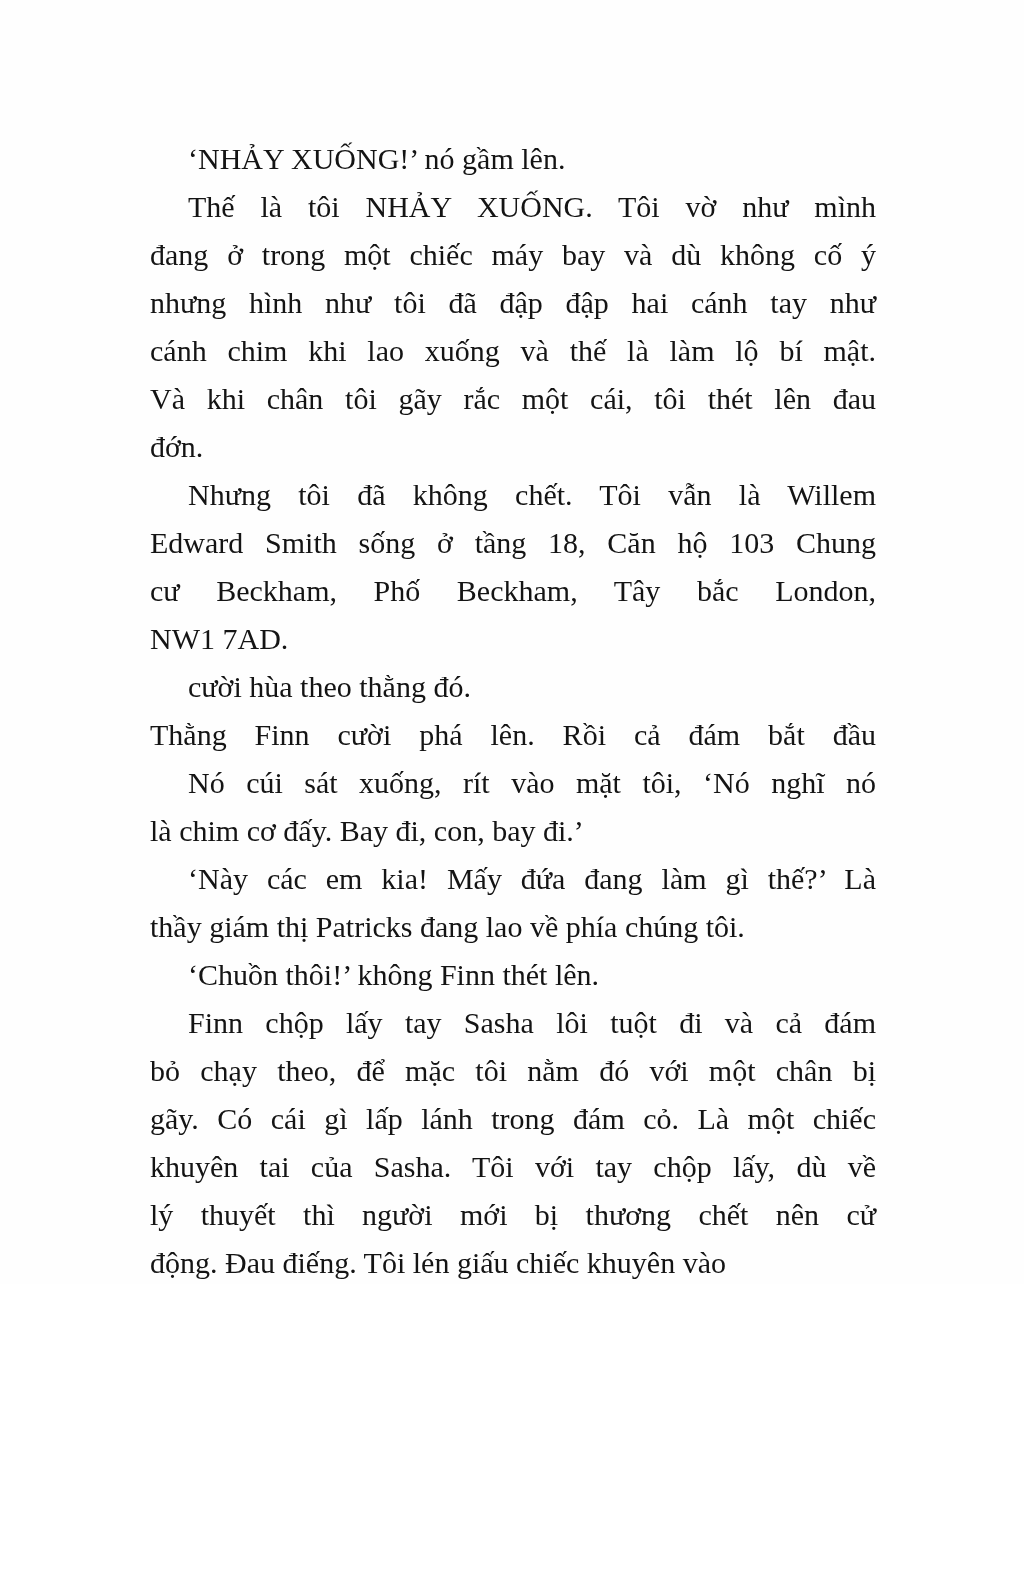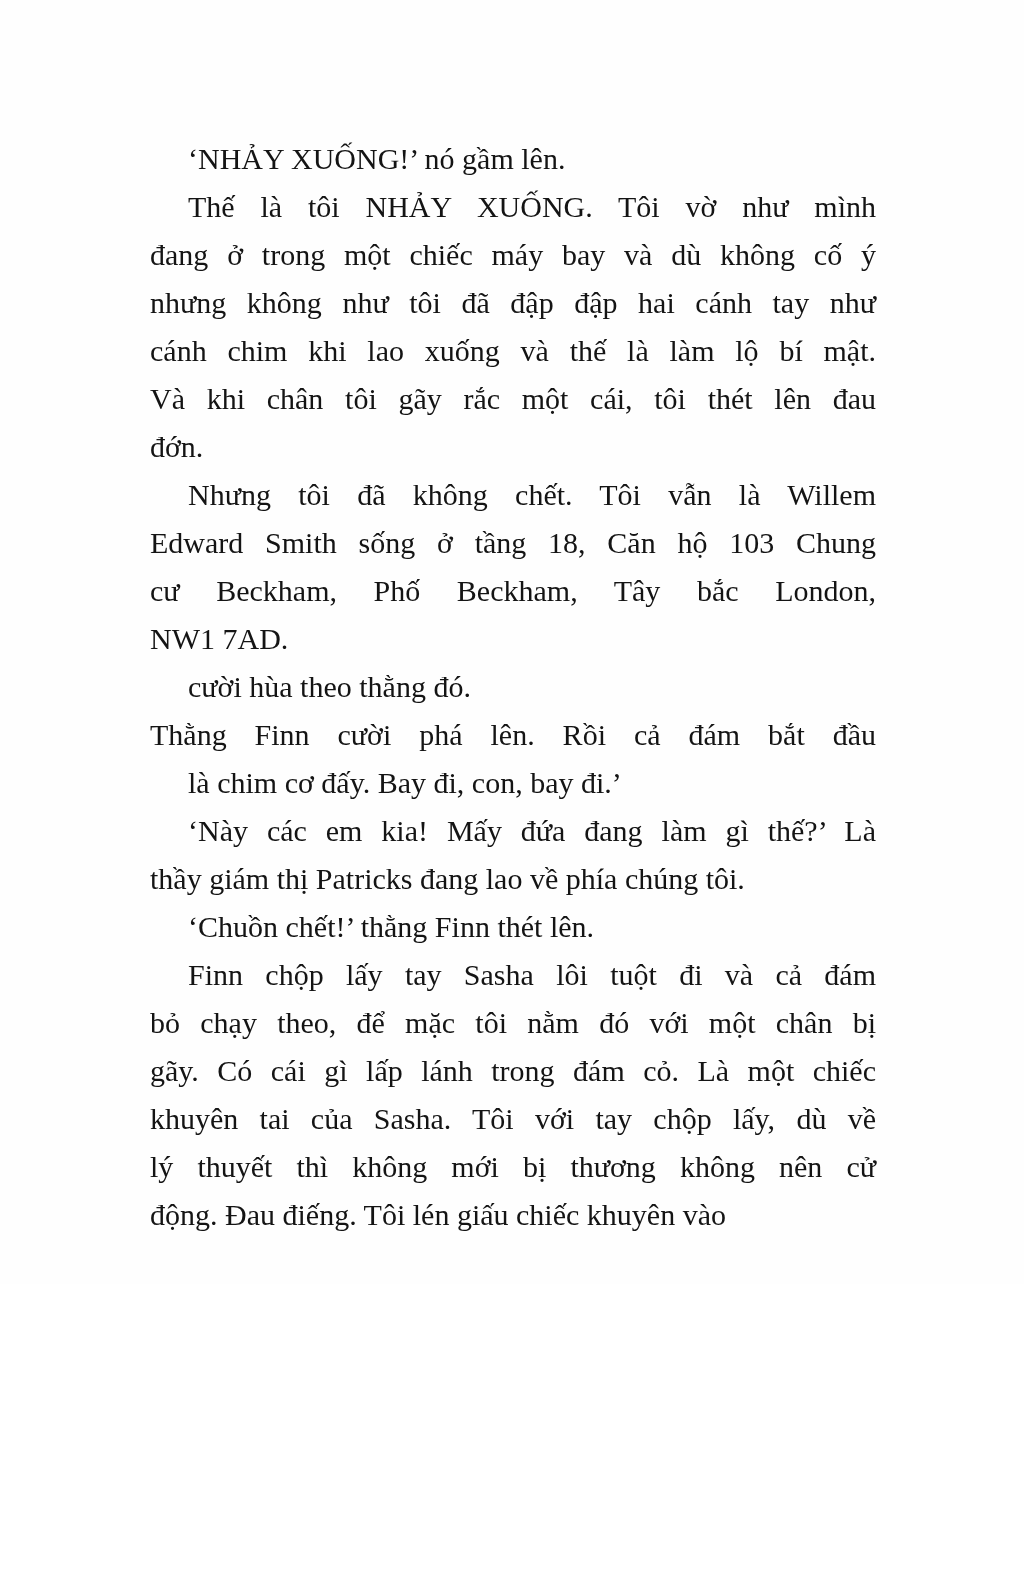--- a/index.html
+++ b/index.html
@@ -61,57 +61,58 @@
 
   <div class="text-block">
 
     <div class="para">
       <div class="line last">‘NHẢY XUỐNG!’ nó gầm lên.</div>
     </div>
 
     <div class="para">
       <div class="line">Thế là tôi NHẢY XUỐNG. Tôi vờ như mình</div>
       <div class="line">đang ở trong một chiếc máy bay và dù không cố ý</div>
-      <div class="line">nhưng không như tôi đã đập đập hai cánh tay như</div>
+      <div class="line">nhưng hình như tôi đã đập đập hai cánh tay như</div>
       <div class="line">cánh chim khi lao xuống và thế là làm lộ bí mật.</div>
       <div class="line">Và khi chân tôi gãy rắc một cái, tôi thét lên đau</div>
       <div class="line last">đớn.</div>
     </div>
 
     <div class="para">
       <div class="line">Nhưng tôi đã không chết. Tôi vẫn là Willem</div>
       <div class="line">Edward Smith sống ở tầng 18, Căn hộ 103 Chung</div>
       <div class="line">cư Beckham, Phố Beckham, Tây bắc London,</div>
       <div class="line last">NW1 7AD.</div>
     </div>
 
     <div class="para">
       <div class="line last">cười hùa theo thằng đó.</div>
       <div class="line">Thằng Finn cười phá lên. Rồi cả đám bắt đầu</div>
     </div>
 
     <div class="para">
+      <div class="line">Nó cúi sát xuống, rít vào mặt tôi, ‘Nó nghĩ nó</div>
       <div class="line last">là chim cơ đấy. Bay đi, con, bay đi.’</div>
     </div>
 
     <div class="para">
       <div class="line">‘Này các em kia! Mấy đứa đang làm gì thế?’ Là</div>
       <div class="line last">thầy giám thị Patricks đang lao về phía chúng tôi.</div>
     </div>
 
     <div class="para">
-      <div class="line last">‘Chuồn chết!’ thằng Finn thét lên.</div>
+      <div class="line last">‘Chuồn thôi!’ không Finn thét lên.</div>
     </div>
 
     <div class="para">
       <div class="line">Finn chộp lấy tay Sasha lôi tuột đi và cả đám</div>
       <div class="line">bỏ chạy theo, để mặc tôi nằm đó với một chân bị</div>
       <div class="line">gãy. Có cái gì lấp lánh trong đám cỏ. Là một chiếc</div>
       <div class="line">khuyên tai của Sasha. Tôi với tay chộp lấy, dù về</div>
-      <div class="line">lý thuyết thì không mới bị thương không nên cử</div>
+      <div class="line">lý thuyết thì người mới bị thương chết nên cử</div>
       <div class="line last">động. Đau điếng. Tôi lén giấu chiếc khuyên vào</div>
     </div>
 
   </div>
 
   <div class="folio">19</div>
 
 </div>
 
 </body></html>

